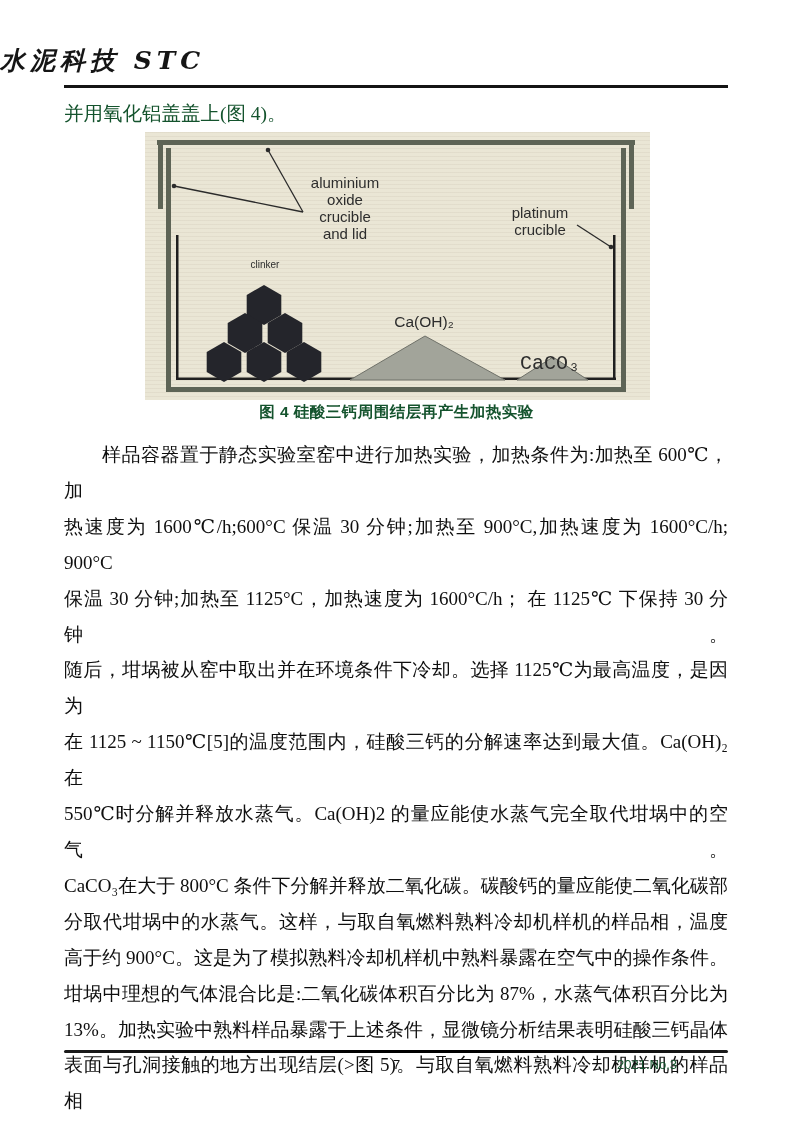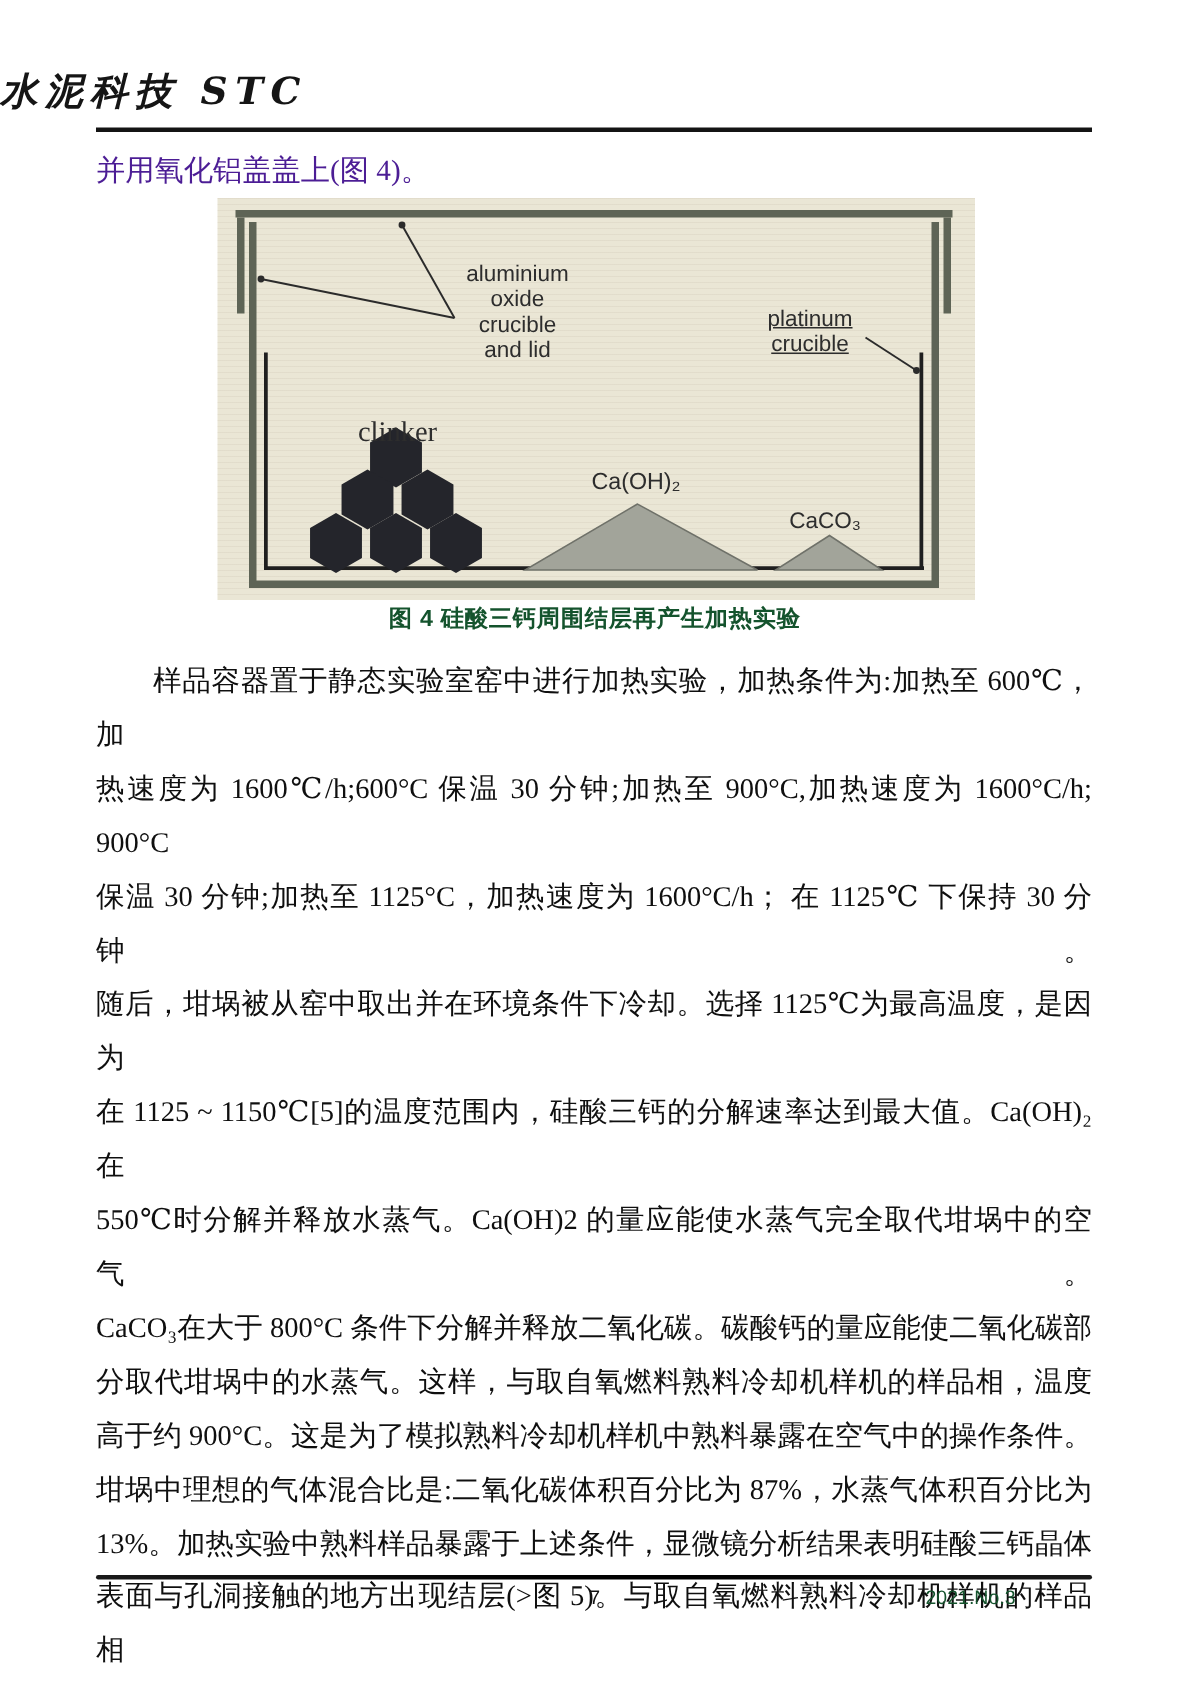--- a/index.html
+++ b/index.html
@@ -13,21 +13,21 @@
     font-family:"DejaVu Serif","Liberation Serif",serif;
     font-style:italic; font-weight:bold; font-size:25px; letter-spacing:5px;
     color:#151515;
   }
   .header-rule {
     position:absolute; top:85px; left:64px; width:664px; height:2.5px;
     background:#141414;
   }
   .intro {
     position:absolute; top:100px; left:64px; margin:0;
-    font-size:19.5px; color:#4c1d95;
+    font-size:19.5px; color:#14532d;
   }
   .figure-photo {
     position:absolute; left:145px; top:132px; width:505px; height:268px;
     background:
       repeating-linear-gradient(180deg,
         rgba(205,195,178,0.28) 0px, rgba(205,195,178,0.28) 1px,
         rgba(255,255,255,0.0) 1px, rgba(255,255,255,0.0) 4px),
       #eae6d5;
   }
   .figure-photo svg { position:absolute; left:0; top:0; }
@@ -114,25 +114,25 @@
         <circle cx="123" cy="18" r="2.3"></circle>
         <circle cx="29" cy="54" r="2.3"></circle>
         <circle cx="466" cy="115" r="2.3"></circle>
       </g>
     </svg>
 
     <div class="fig-label" style="left:140px; top:42px; width:120px;">aluminium
 oxide
 crucible
 and lid</div>
-    <div class="fig-label" style="left:335px; top:72px; width:120px;text-decoration:underline;">platinum
+    <div class="fig-label" style="left:335px; top:72px; width:120px;">platinum
 crucible</div>
-    <div class="fig-label" style="left:80px; top:148px; width:80px; font-size:19px;font-family:Liberation Serif, serif;">clinker</div>
+    <div class="fig-label" style="left:80px; top:124px; width:80px; font-size:10px;">clinker</div>
     <div class="fig-label" style="left:229px; top:181px; width:100px; font-size:15.5px;">Ca(OH)₂</div>
-    <div class="fig-label" style="left:365px; top:207px; width:80px; font-size:15px;">CaCO₃</div>
+    <div class="fig-label" style="left:365px; top:223px; width:80px; font-size:20px;font-family:Liberation Mono, monospace;">CaCO₃</div>
   </div>
 
   <div class="caption">图 4 硅酸三钙周围结层再产生加热实验</div>
 
   <div class="body-text">
     <div class="bline">样品容器置于静态实验室窑中进行加热实验，加热条件为:加热至 600℃，加</div>
     <div class="bline">热速度为 1600℃/h;600°C 保温 30 分钟;加热至 900°C,加热速度为 1600°C/h; 900°C</div>
     <div class="bline">保温 30 分钟;加热至 1125°C，加热速度为 1600°C/h； 在 1125℃ 下保持 30 分钟。</div>
     <div class="bline">随后，坩埚被从窑中取出并在环境条件下冷却。选择 1125℃为最高温度，是因为</div>
     <div class="bline">在 1125 ~ 1150℃[5]的温度范围内，硅酸三钙的分解速率达到最大值。Ca(OH)₂在</div>

